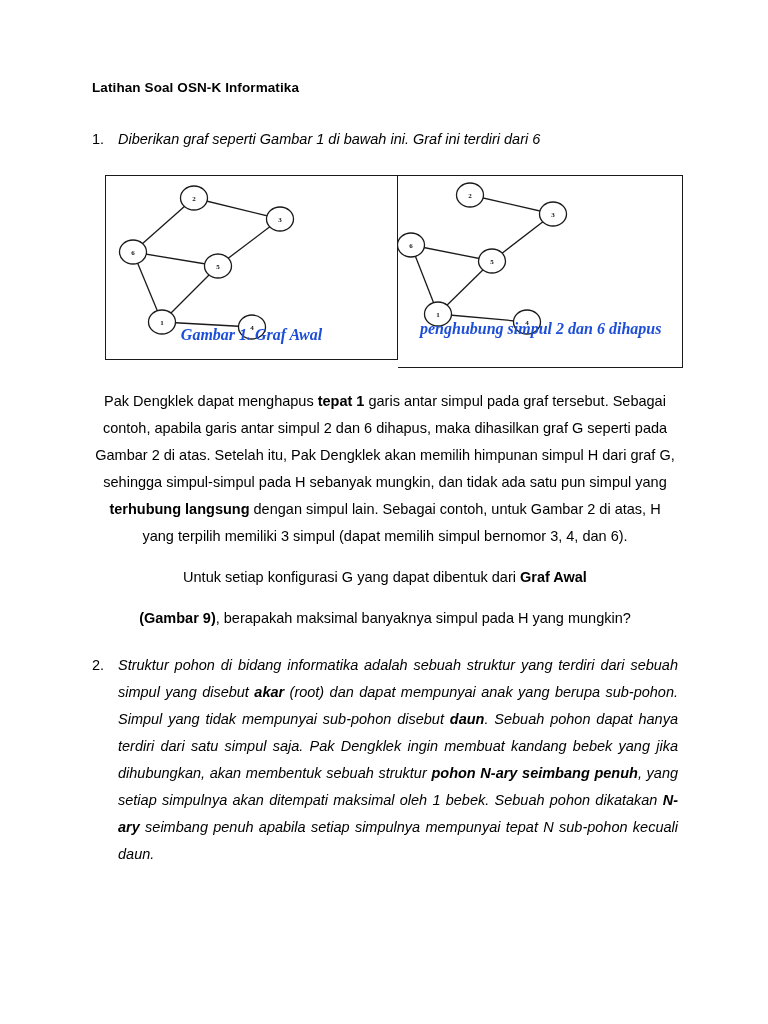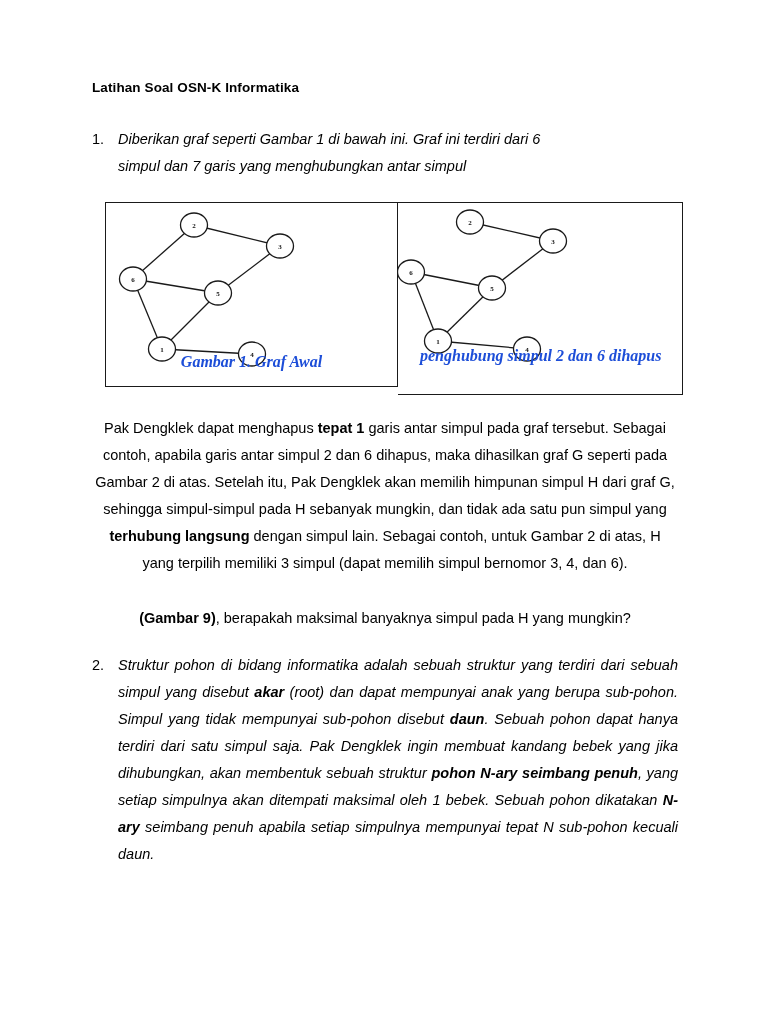--- a/index.html
+++ b/index.html
@@ -127,21 +127,20 @@
 
 <div class="page">
   <div class="content">
 
     <div class="doc-title">Latihan Soal OSN-K Informatika</div>
 
     <div class="numbered">
       <span class="num">1.</span>
       <div class="item-text">
         <span>Diberikan graf seperti Gambar 1 di bawah ini. Graf ini terdiri dari 6</span><br>
-        <span>simpul dan 7 garis yang menghubungkan antar simpul</span>
       </div>
     </div>
 
     <div class="figure-table">
 
       <div class="fig-cell fig-left">
         <svg class="fig-svg" width="291" height="183" viewBox="0 0 291 183">
           <g stroke="#1a1a1a" stroke-width="1.3" fill="none">
             <line x1="88" y1="22" x2="174" y2="43"></line>
             <line x1="88" y1="22" x2="27" y2="76"></line>
@@ -204,20 +203,21 @@
       </div>
 
     </div>
 
     <div class="gap-md"></div>
 
     <p class="para">Pak Dengklek dapat menghapus <b>tepat 1</b> garis antar simpul pada graf tersebut. Sebagai contoh, apabila garis antar simpul 2 dan 6 dihapus, maka dihasilkan graf G seperti pada Gambar 2 di atas. Setelah itu, Pak Dengklek akan memilih himpunan simpul H dari graf G, sehingga simpul-simpul pada H sebanyak mungkin, dan tidak ada satu pun simpul yang <b>terhubung langsung</b> dengan simpul lain. Sebagai contoh, untuk Gambar 2 di atas, H yang terpilih memiliki 3 simpul (dapat memilih simpul bernomor 3, 4, dan 6).</p>
 
     <div class="gap-sm"></div>
 
+    <p class="para">Untuk setiap konfigurasi G yang dapat dibentuk dari <b>Graf Awal</b></p>
 
     <div class="gap-sm"></div>
 
     <p class="para"><b>(Gambar 9)</b>, berapakah maksimal banyaknya simpul pada H yang mungkin?</p>
 
     <div class="gap-md"></div>
 
     <div class="numbered">
       <span class="num">2.</span>
       <div class="item-text just">Struktur pohon di bidang informatika adalah sebuah struktur yang terdiri dari sebuah simpul yang disebut <b>akar</b> (root) dan dapat mempunyai anak yang berupa sub-pohon. Simpul yang tidak mempunyai sub-pohon disebut <b>daun</b>. Sebuah pohon dapat hanya terdiri dari satu simpul saja. Pak Dengklek ingin membuat kandang bebek yang jika dihubungkan, akan membentuk sebuah struktur <b>pohon N-ary seimbang penuh</b>, yang setiap simpulnya akan ditempati maksimal oleh 1 bebek. Sebuah pohon dikatakan <b>N-ary</b> seimbang penuh apabila setiap simpulnya mempunyai tepat N sub-pohon kecuali daun.</div>

